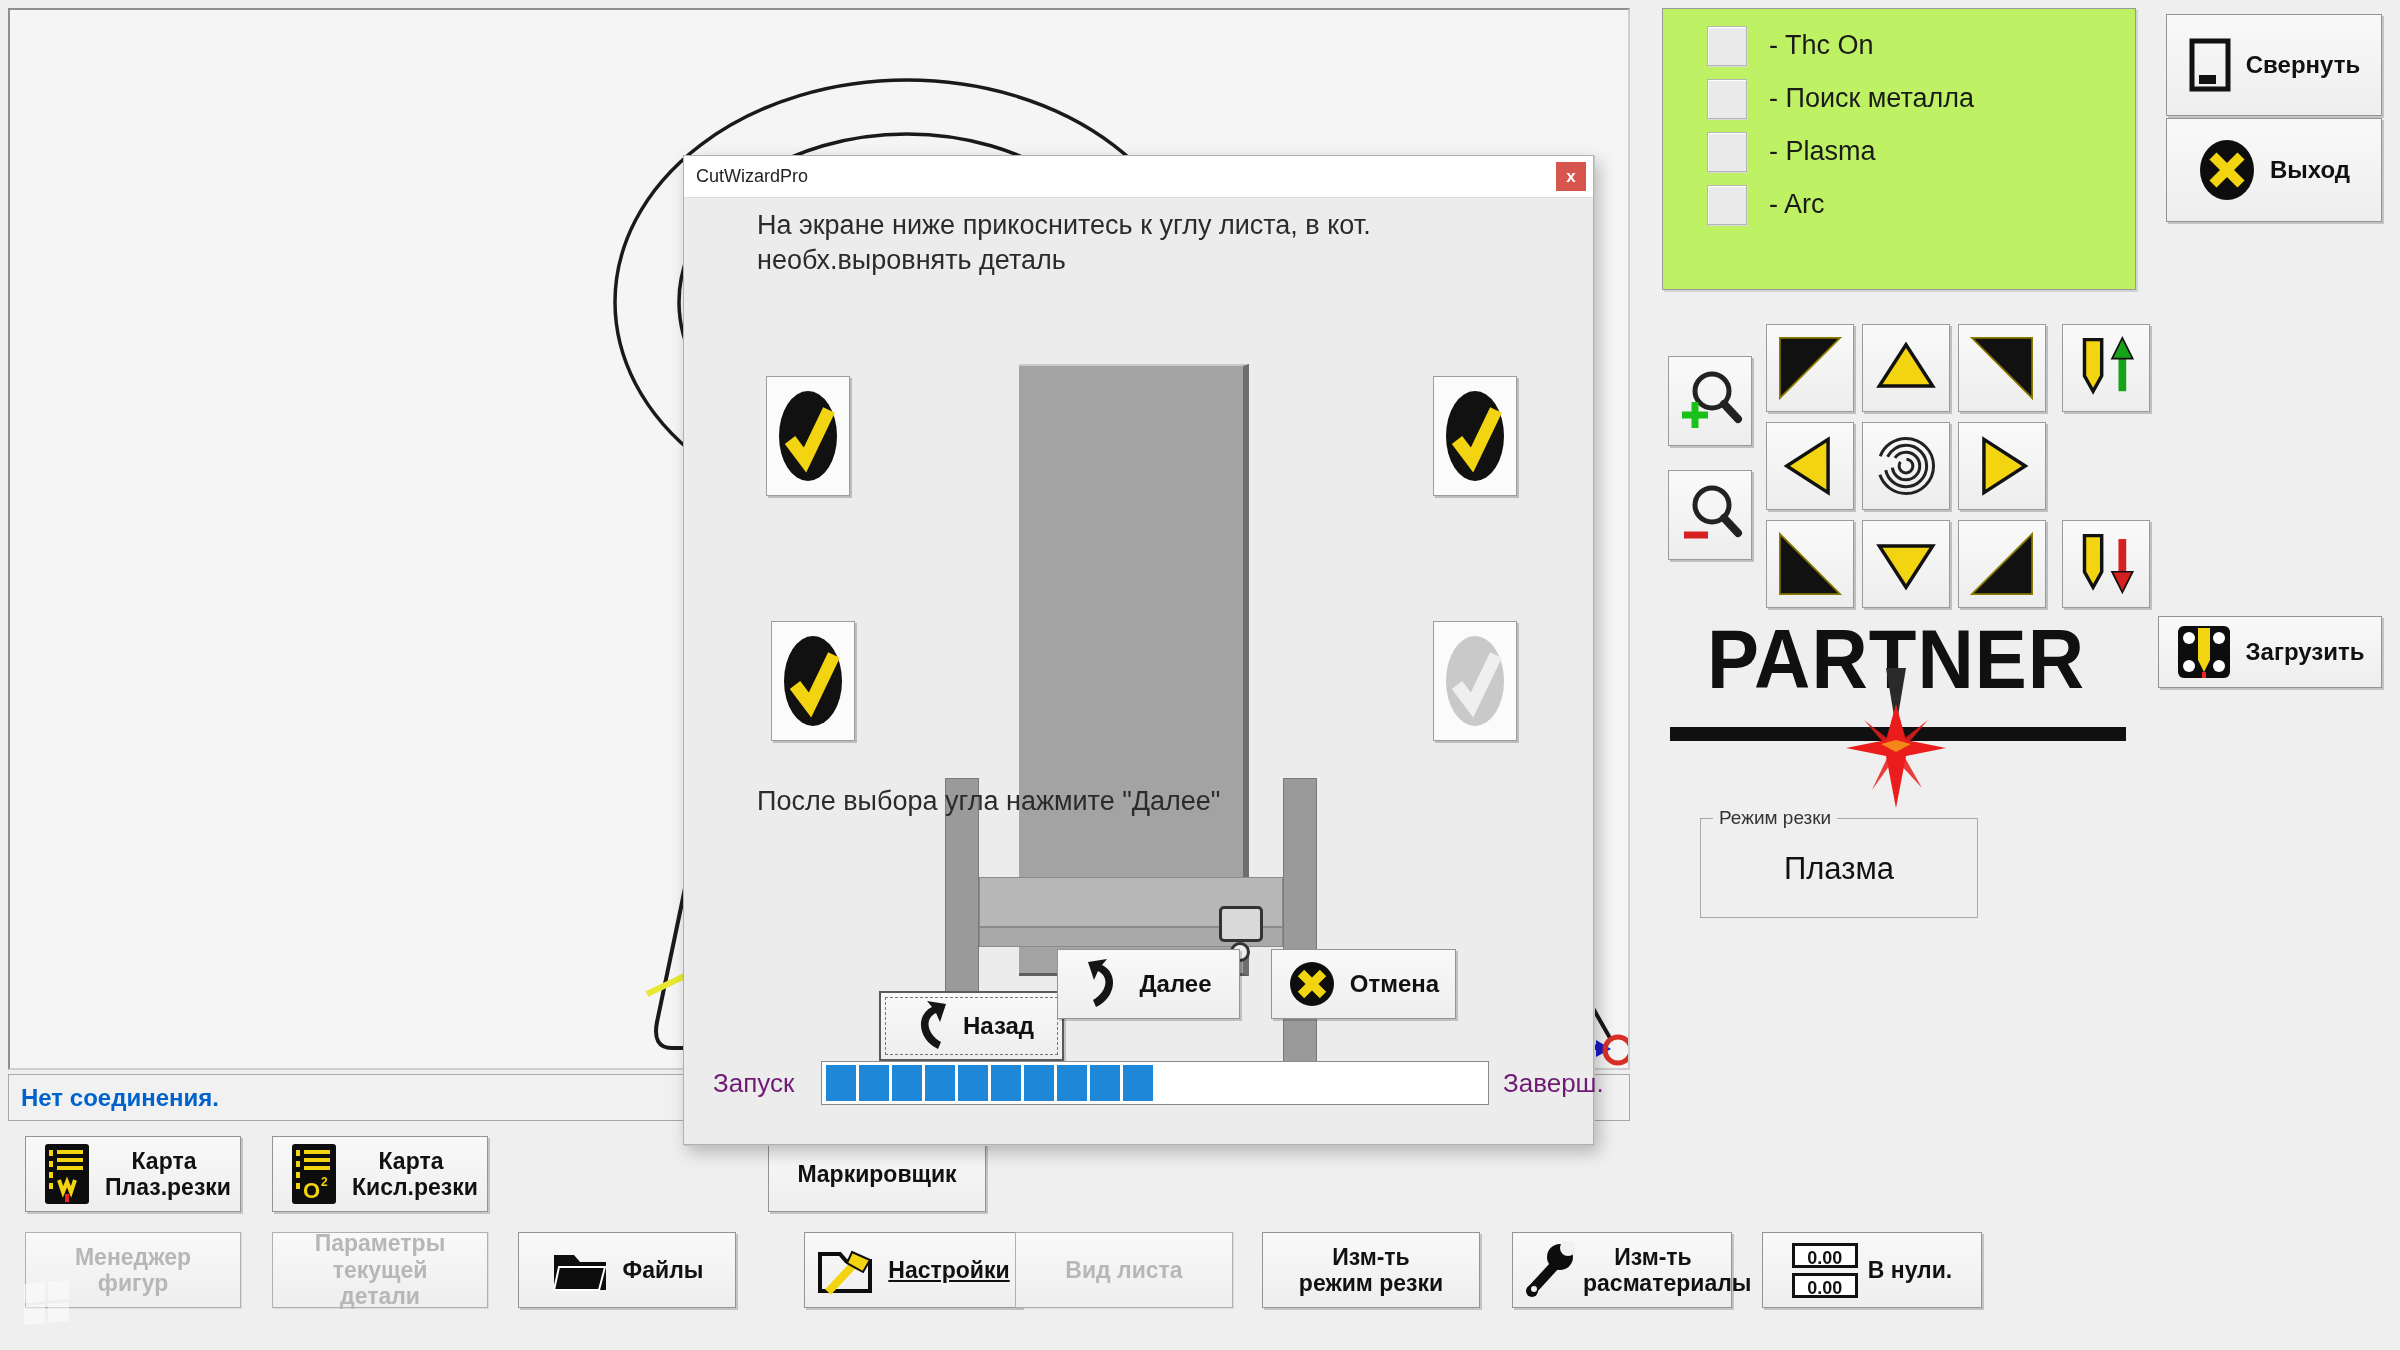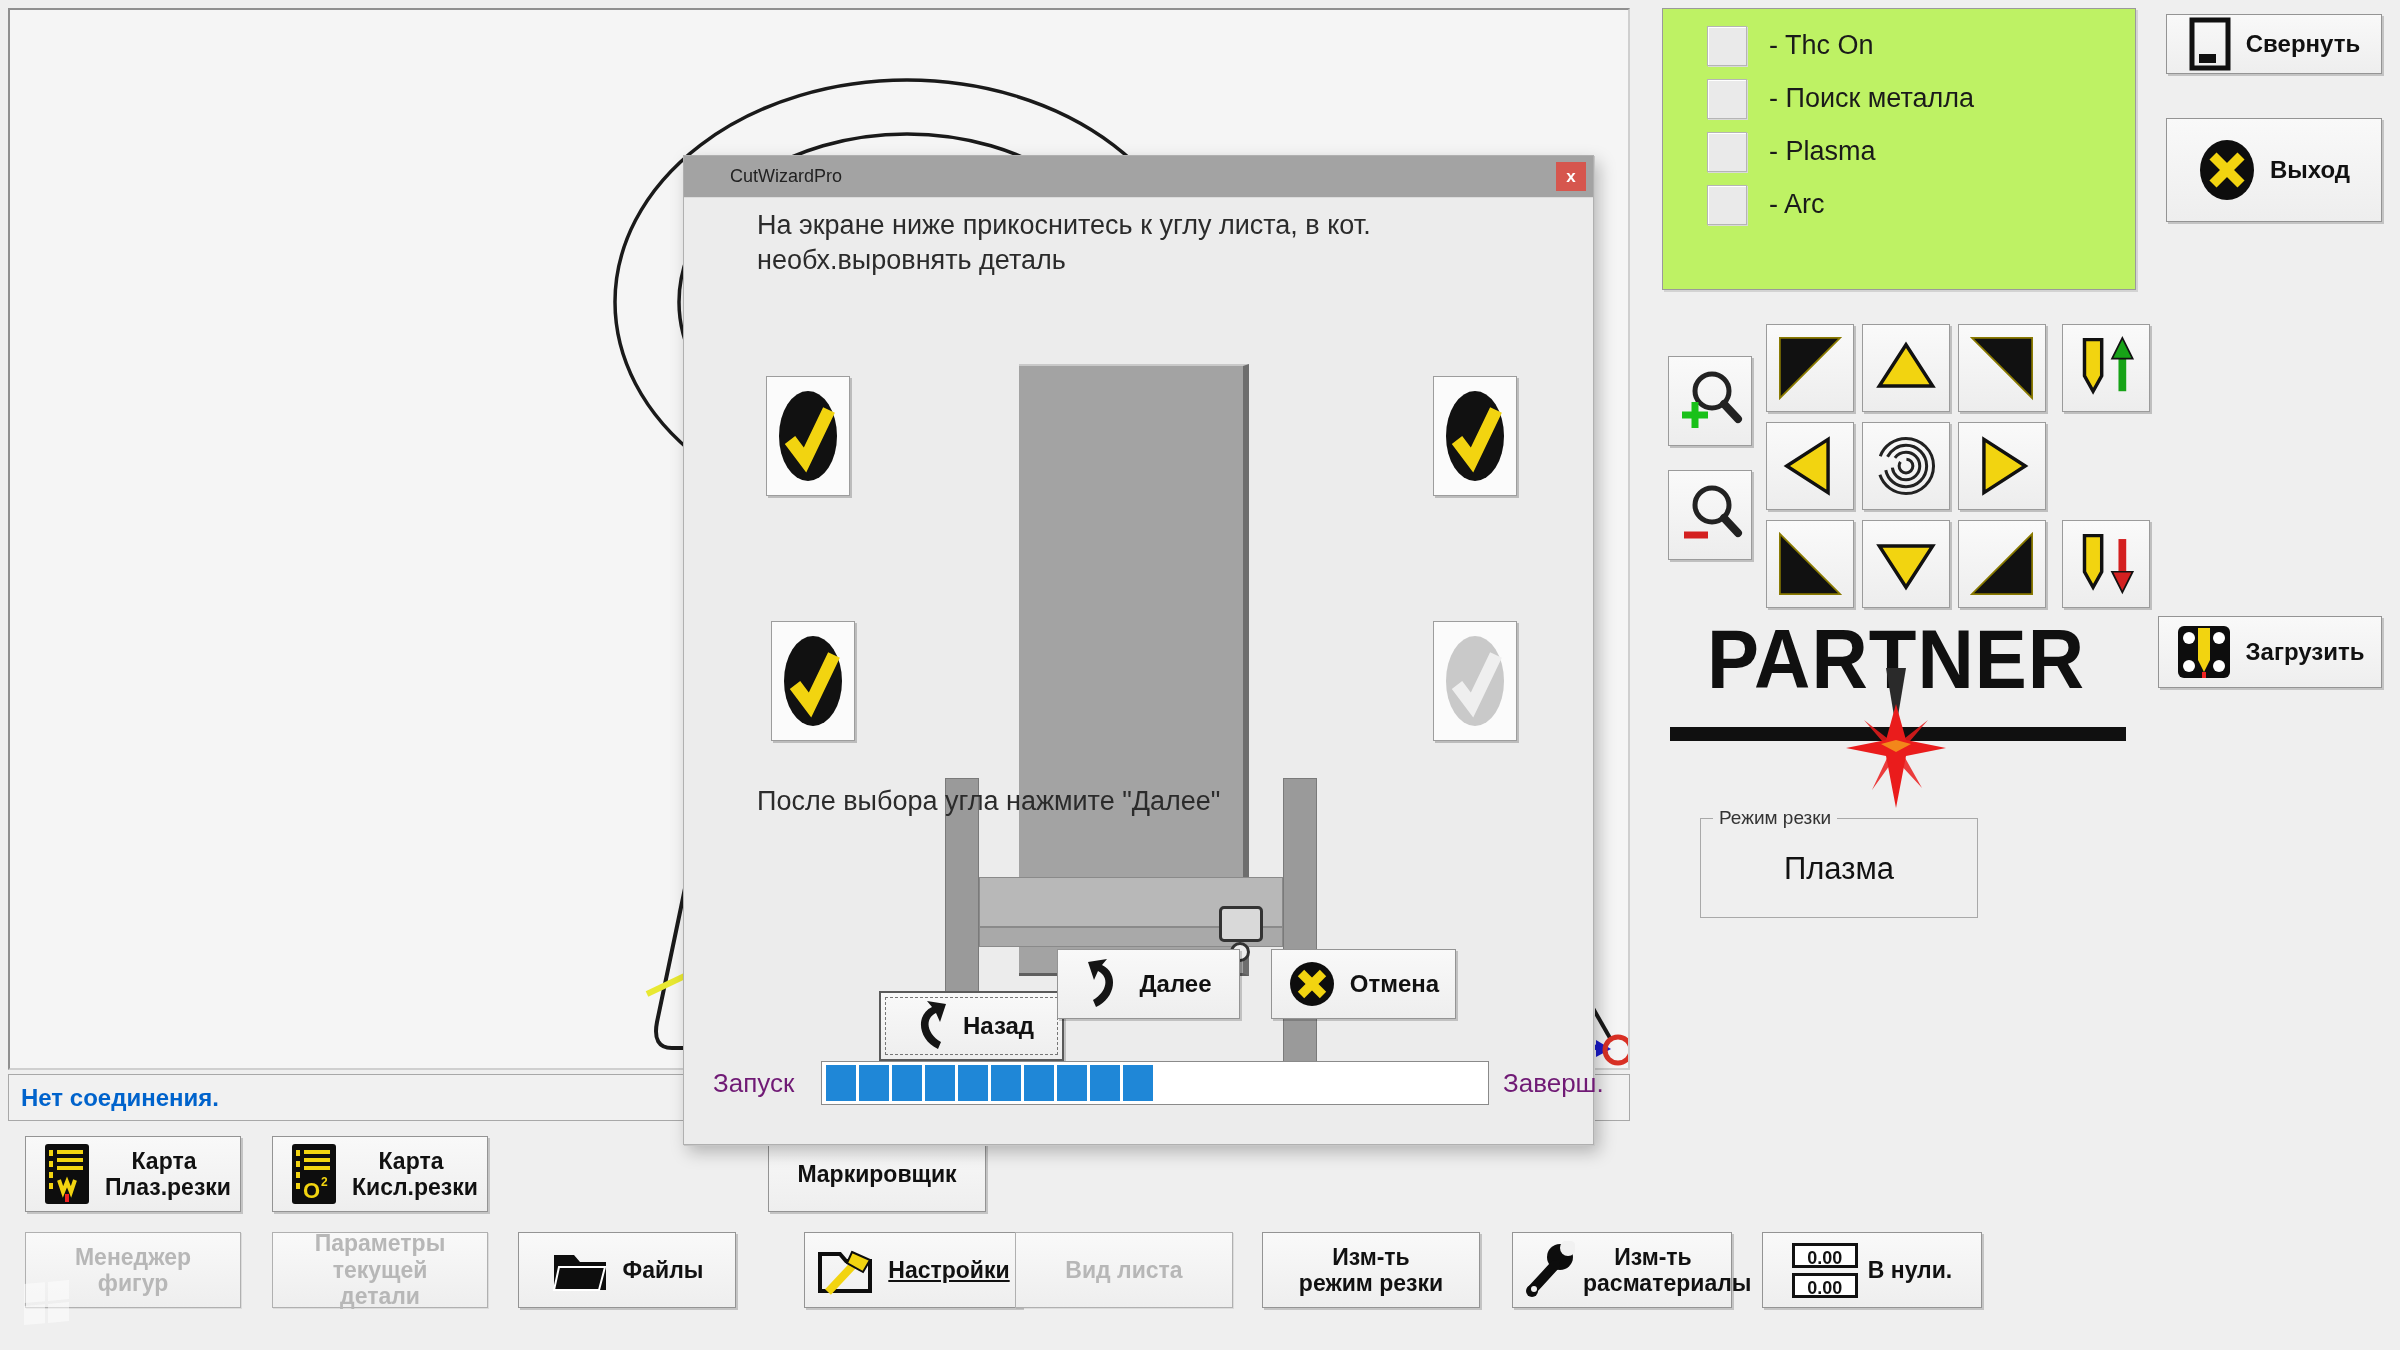--- a/index.html
+++ b/index.html
@@ -47,22 +47,22 @@
   }
   .io-label{margin-left:22px;font-size:27px;color:#1a1a1a;}
   
   #dialog{
     left:683px;top:155px;width:911px;height:990px;
     background:#ececec;border:1px solid #b0b0b0;
     box-shadow:1px 1px 0 #c6c6c6,5px 7px 16px rgba(0,0,0,.25);
     box-sizing:border-box;z-index:5;
   }
   #dialog-titlebar{
-    left:0;top:0;width:100%;height:42px;background:#a3a3a3;
-    border-bottom:1px solid #dcdcdc;display:flex;align-items:center;box-sizing:border-box;padding-left:34px;
+    left:0;top:0;width:100%;height:42px;background:#ffffff;
+    border-bottom:1px solid #dcdcdc;display:flex;align-items:center;box-sizing:border-box;
   }
   #dialog-title{font-size:18px;color:#222;margin-left:12px;}
   #dialog-close{
     position:absolute;right:7px;top:6px;width:30px;height:29px;
     background:#d6564e;color:#fff;font-size:17px;line-height:29px;text-align:center;
     font-weight:bold;
   }
   .dlg-text{font-size:27px;color:#2b2b2b;line-height:35px;}
   .corner-btn{
     width:84px;height:120px;background:#fbfbfb;
@@ -156,21 +156,21 @@
   <div class="io-row">
     <div class="io-led"></div>
     <div class="io-label">- Plasma</div>
   </div>
   <div class="io-row">
     <div class="io-led"></div>
     <div class="io-label">- Arc</div>
   </div>
 </div>
 
-<div class="abs wbtn" style="left:2166px;top:14px;width:216px;height:60px;font-size:24px;">
+<div class="abs wbtn" style="left:2166px;top:14px;width:216px;height:102px;font-size:24px;">
   <svg width="44" height="54" viewBox="0 0 44 54">
     <rect x="4" y="3" width="36" height="48" fill="none" stroke="#111" stroke-width="5"></rect>
     <rect x="11" y="37" width="17" height="9" fill="#111"></rect>
   </svg>
   <span>Свернуть</span>
 </div>
 <div class="abs wbtn" style="left:2166px;top:118px;width:216px;height:104px;font-size:24px;">
   <svg width="58" height="62" viewBox="0 0 58 62">
     <ellipse cx="29" cy="31" rx="27" ry="30" fill="#0d0d0d"></ellipse>
     <line x1="15" y1="17" x2="43" y2="45" stroke="#f2d410" stroke-width="10"></line>

